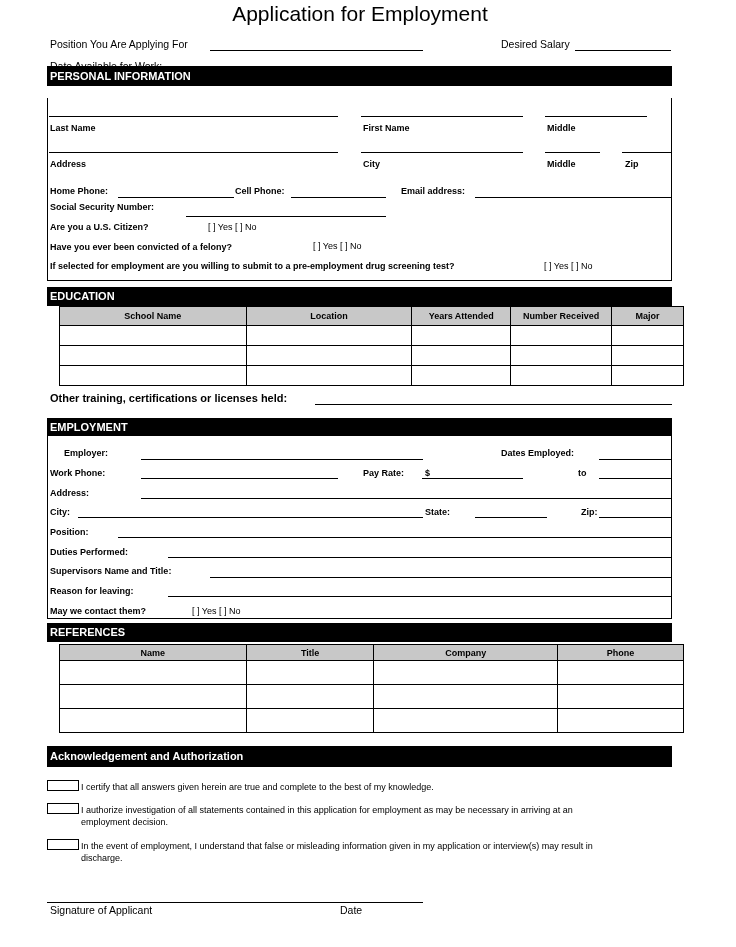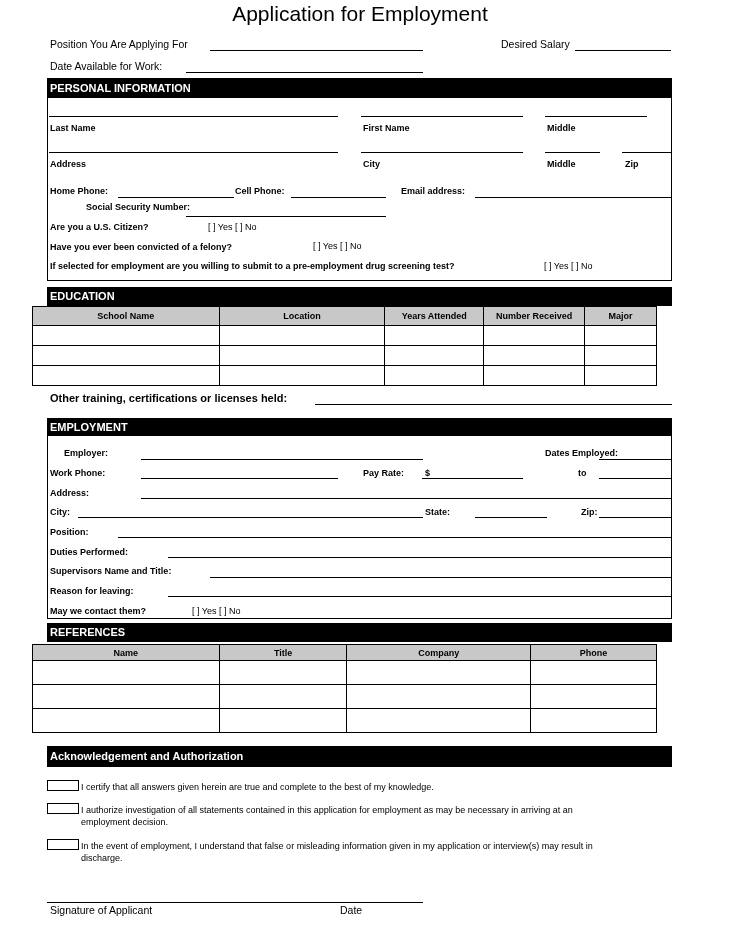--- a/index.html
+++ b/index.html
@@ -7,39 +7,39 @@
            font-family: "Liberation Sans", sans-serif; color: #000; }
     .abs { position: absolute; }
     .title { left: 0; width: 720px; top: 2px; text-align: center; font-size: 21px; }
     .lbl { font-size: 10.5px; white-space: nowrap; }
     .sm { font-size: 9px; white-space: nowrap; font-weight: bold; }
     .smn { font-size: 9px; white-space: nowrap; margin-left: 20px; }
     .line { position: absolute; height: 0; border-top: 1px solid #000; }
     .bar { position: absolute; left: 47px; width: 625px; background: #000; color: #fff;
            font-weight: bold; font-size: 11px; padding-left: 3px; box-sizing: border-box; }
     .box { position: absolute; border-left: 1px solid #000; border-right: 1px solid #000; border-bottom: 1px solid #000; box-sizing: border-box; }
-    table.grid { position: absolute; border-collapse: collapse; left: 32px; width: 625px; }
+    table.grid { position: absolute; border-collapse: collapse; left: 59px; width: 625px; }
     table.grid th { background: #c8c8c8; font-size: 9px; font-weight: bold; border: 1px solid #000; height: 18px; padding: 0; }
     table.grid td { border: 1px solid #000; padding: 0; }
     .chk { position: absolute; width: 32px; height: 11px; border: 1px solid #000; border-left-width: 1px; box-sizing: border-box; }
     .ack { position: absolute; left: 81px; font-size: 9px; line-height: 12px; width: 560px; }
   </style>
 </head>
 <body>
 
 <div class="abs title">Application for Employment</div>
 
 <div class="abs lbl" style="left:50px;top:38px;">Position You Are Applying For</div>
 <div class="line" style="left:210px;top:50px;width:213px;"></div>
 <div class="abs lbl" style="left:501px;top:38px;">Desired Salary</div>
 <div class="line" style="left:575px;top:50px;width:96px;"></div>
 <div class="abs lbl" style="left:50px;top:60px;">Date Available for Work:</div>
 <div class="line" style="left:186px;top:72px;width:237px;"></div>
 
-<div class="bar" style="top:78px;height:20px;line-height:20px;">PERSONAL INFORMATION</div>
+<div class="bar" style="top:66px;height:20px;line-height:20px;">PERSONAL INFORMATION</div>
 <div class="box" style="left:47px;top:98px;width:625px;height:183px;"></div>
 
 <div class="line" style="left:49px;top:116px;width:289px;"></div>
 <div class="line" style="left:361px;top:116px;width:162px;"></div>
 <div class="line" style="left:545px;top:116px;width:102px;"></div>
 <div class="abs sm" style="left:50px;top:123px;">Last Name</div>
 <div class="abs sm" style="left:363px;top:123px;">First Name</div>
 <div class="abs sm" style="left:547px;top:123px;">Middle</div>
 
 <div class="line" style="left:49px;top:152px;width:289px;"></div>
@@ -51,21 +51,21 @@
 <div class="abs sm" style="left:547px;top:159px;">Middle</div>
 <div class="abs sm" style="left:625px;top:159px;">Zip</div>
 
 <div class="abs sm" style="left:50px;top:186px;">Home Phone:</div>
 <div class="line" style="left:118px;top:197px;width:116px;"></div>
 <div class="abs sm" style="left:235px;top:186px;">Cell Phone:</div>
 <div class="line" style="left:291px;top:197px;width:95px;"></div>
 <div class="abs sm" style="left:401px;top:186px;">Email address:</div>
 <div class="line" style="left:475px;top:197px;width:197px;"></div>
 
-<div class="abs sm" style="left:50px;top:202px;margin-left:36px;">Social Security Number:</div>
+<div class="abs sm" style="left:50px;top:202px;">Social Security Number:</div>
 <div class="line" style="left:186px;top:216px;width:200px;"></div>
 
 <div class="abs sm" style="left:50px;top:222px;">Are you a U.S. Citizen?</div>
 <div class="abs smn" style="left:188px;top:222px;">[ ]  Yes [ ]  No</div>
 
 <div class="abs sm" style="left:50px;top:242px;">Have you ever been convicted of a felony?</div>
 <div class="abs smn" style="left:293px;top:241px;">[ ]  Yes [ ]  No</div>
 
 <div class="abs sm" style="left:50px;top:261px;">If selected for employment are you willing to submit to a pre-employment drug screening test?</div>
 <div class="abs smn" style="left:524px;top:261px;">[ ]  Yes [ ]  No</div>
@@ -113,21 +113,21 @@
   </tbody>
 </table>
 <div class="abs" style="left:50px;top:392px;font-size:11px;font-weight:bold;white-space:nowrap;">Other training, certifications or licenses held:</div>
 <div class="line" style="left:315px;top:404px;width:357px;"></div>
 
 <div class="bar" style="top:418px;height:18px;line-height:18px;">EMPLOYMENT</div>
 <div class="box" style="left:47px;top:436px;width:625px;height:183px;"></div>
 
 <div class="abs sm" style="left:50px;top:448px;padding-left:14px;">Employer:</div>
 <div class="line" style="left:141px;top:459px;width:282px;"></div>
-<div class="abs sm" style="left:501px;top:448px;margin-left:44px;">Dates Employed:</div>
+<div class="abs sm" style="left:501px;top:448px;">Dates Employed:</div>
 <div class="line" style="left:599px;top:459px;width:73px;"></div>
 
 <div class="abs sm" style="left:50px;top:468px;">Work Phone:</div>
 <div class="line" style="left:141px;top:478px;width:197px;"></div>
 <div class="abs sm" style="left:363px;top:468px;">Pay Rate:</div>
 <div class="abs sm" style="left:425px;top:468px;">$</div>
 <div class="line" style="left:422px;top:478px;width:101px;"></div>
 <div class="abs sm" style="left:578px;top:468px;">to</div>
 <div class="line" style="left:599px;top:478px;width:73px;"></div>
 

